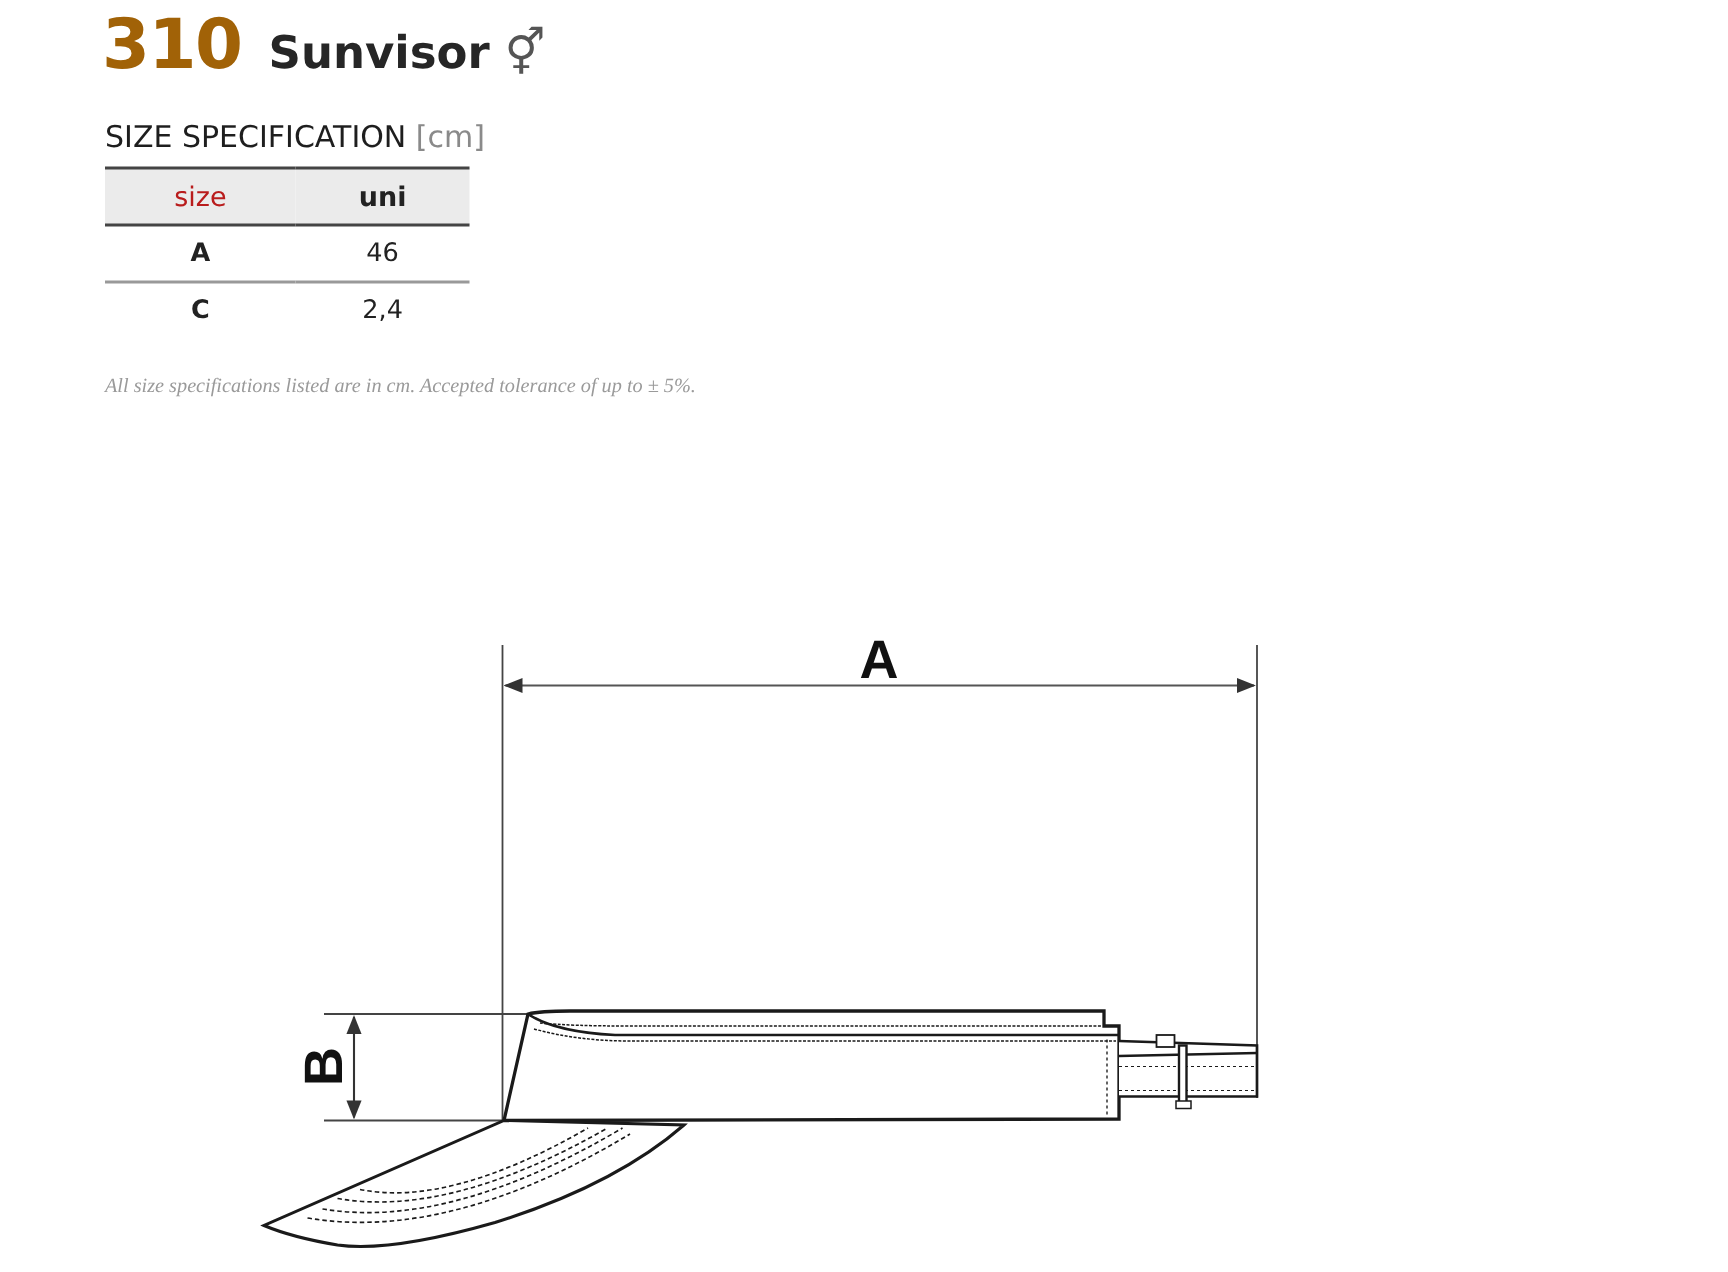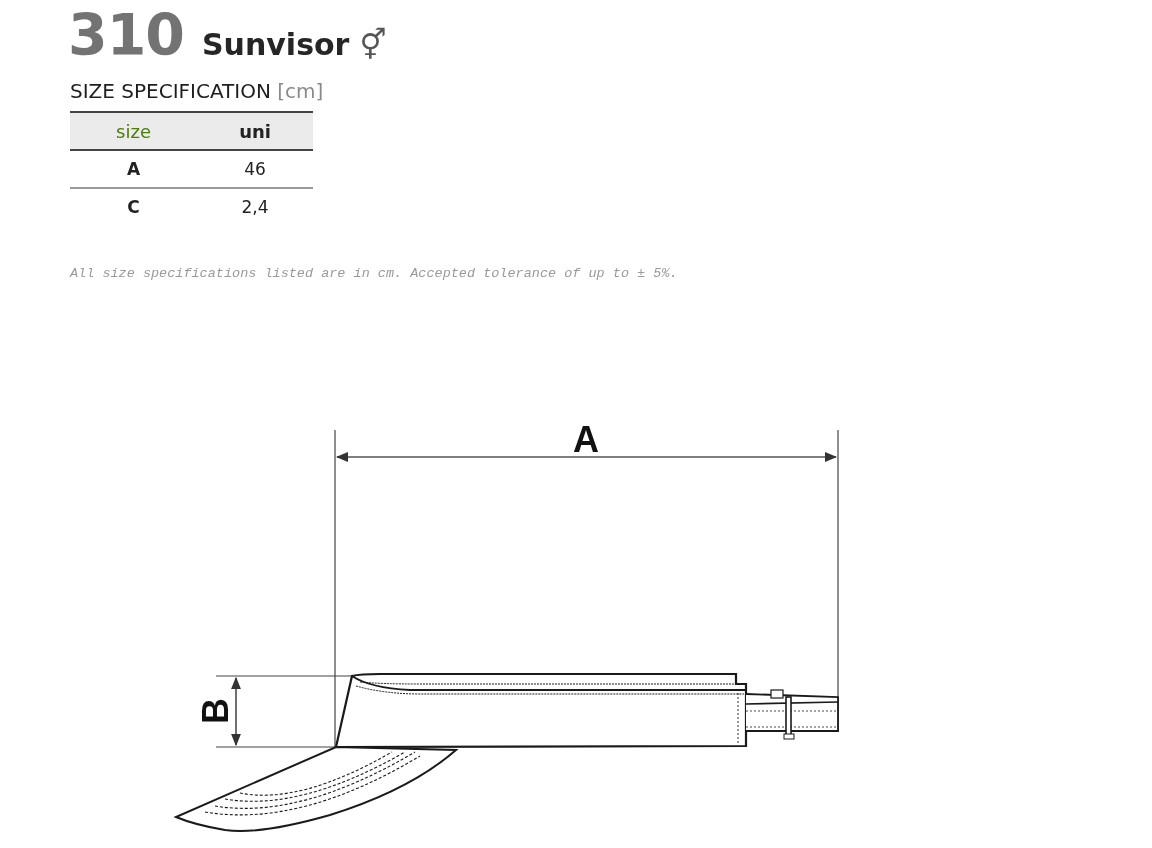--- a/index.html
+++ b/index.html
@@ -1,32 +1,32 @@
 <!DOCTYPE html>
 <html><head>
   <meta charset="utf-8">
   <style>
     html, body { margin: 0; padding: 0; background: #ffffff; }
     body { width: 1152px; height: 848px; position: relative; overflow: hidden;
            font-family: "DejaVu Sans", "Liberation Sans", sans-serif; color: #222; }
     .header { position: absolute; left: 68px; top: 2px; display: flex; align-items: baseline; white-space: nowrap; }
-    .code { font-size: 57px; font-weight: bold; color: #737373; letter-spacing: -1px; }
+    .code { font-size: 46px; font-weight: bold; color: #a16207; letter-spacing: -1px; }
     .name { font-size: 30px; font-weight: bold; color: #262626; margin-left: 18px; }
     .gender { font-size: 30px; color: #555; margin-left: 10px; font-weight: normal; }
     .spec-title { position: absolute; left: 70px; top: 79px; font-size: 20px; color: #1e1e1e; white-space: nowrap; }
     .spec-unit { color: #8a8a8a; }
     table.size { position: absolute; left: 70px; top: 111px; width: 243px; border-collapse: collapse; }
-    table.size th { background: #ebebeb; font-weight: normal; font-size: 18px; color: #4d7c0f; height: 36px;
+    table.size th { background: #ebebeb; font-weight: normal; font-size: 18px; color: #b91c1c; height: 36px;
                     border-top: 2px solid #444; border-bottom: 2px solid #444; padding: 0; }
     table.size th.uni { font-weight: bold; color: #222; text-align: center; }
     table.size td { text-align: center; font-size: 17px; height: 36px; padding: 0; color: #222; }
     table.size td.lbl { font-weight: bold; }
     table.size tr.r1 td { border-bottom: 2px solid #999; }
-    .note { position: absolute; left: 70px; top: 266px; font-size: 13.5px; font-style: italic; color: #9a9a9a;
-            font-family: Liberation Mono, monospace; font-weight: 300; white-space: nowrap; }
+    .note { position: absolute; left: 70px; top: 249px; font-size: 13.5px; font-style: italic; color: #9a9a9a;
+            font-family: Liberation Serif, serif; font-weight: 300; white-space: nowrap; }
     svg.diagram { position: absolute; left: 0; top: 0; }
   </style>
 </head>
 <body>
 
 <div class="header">
   <span class="code">310</span>
   <span class="name">Sunvisor</span>
   <span class="gender">⚥</span>
 </div>

